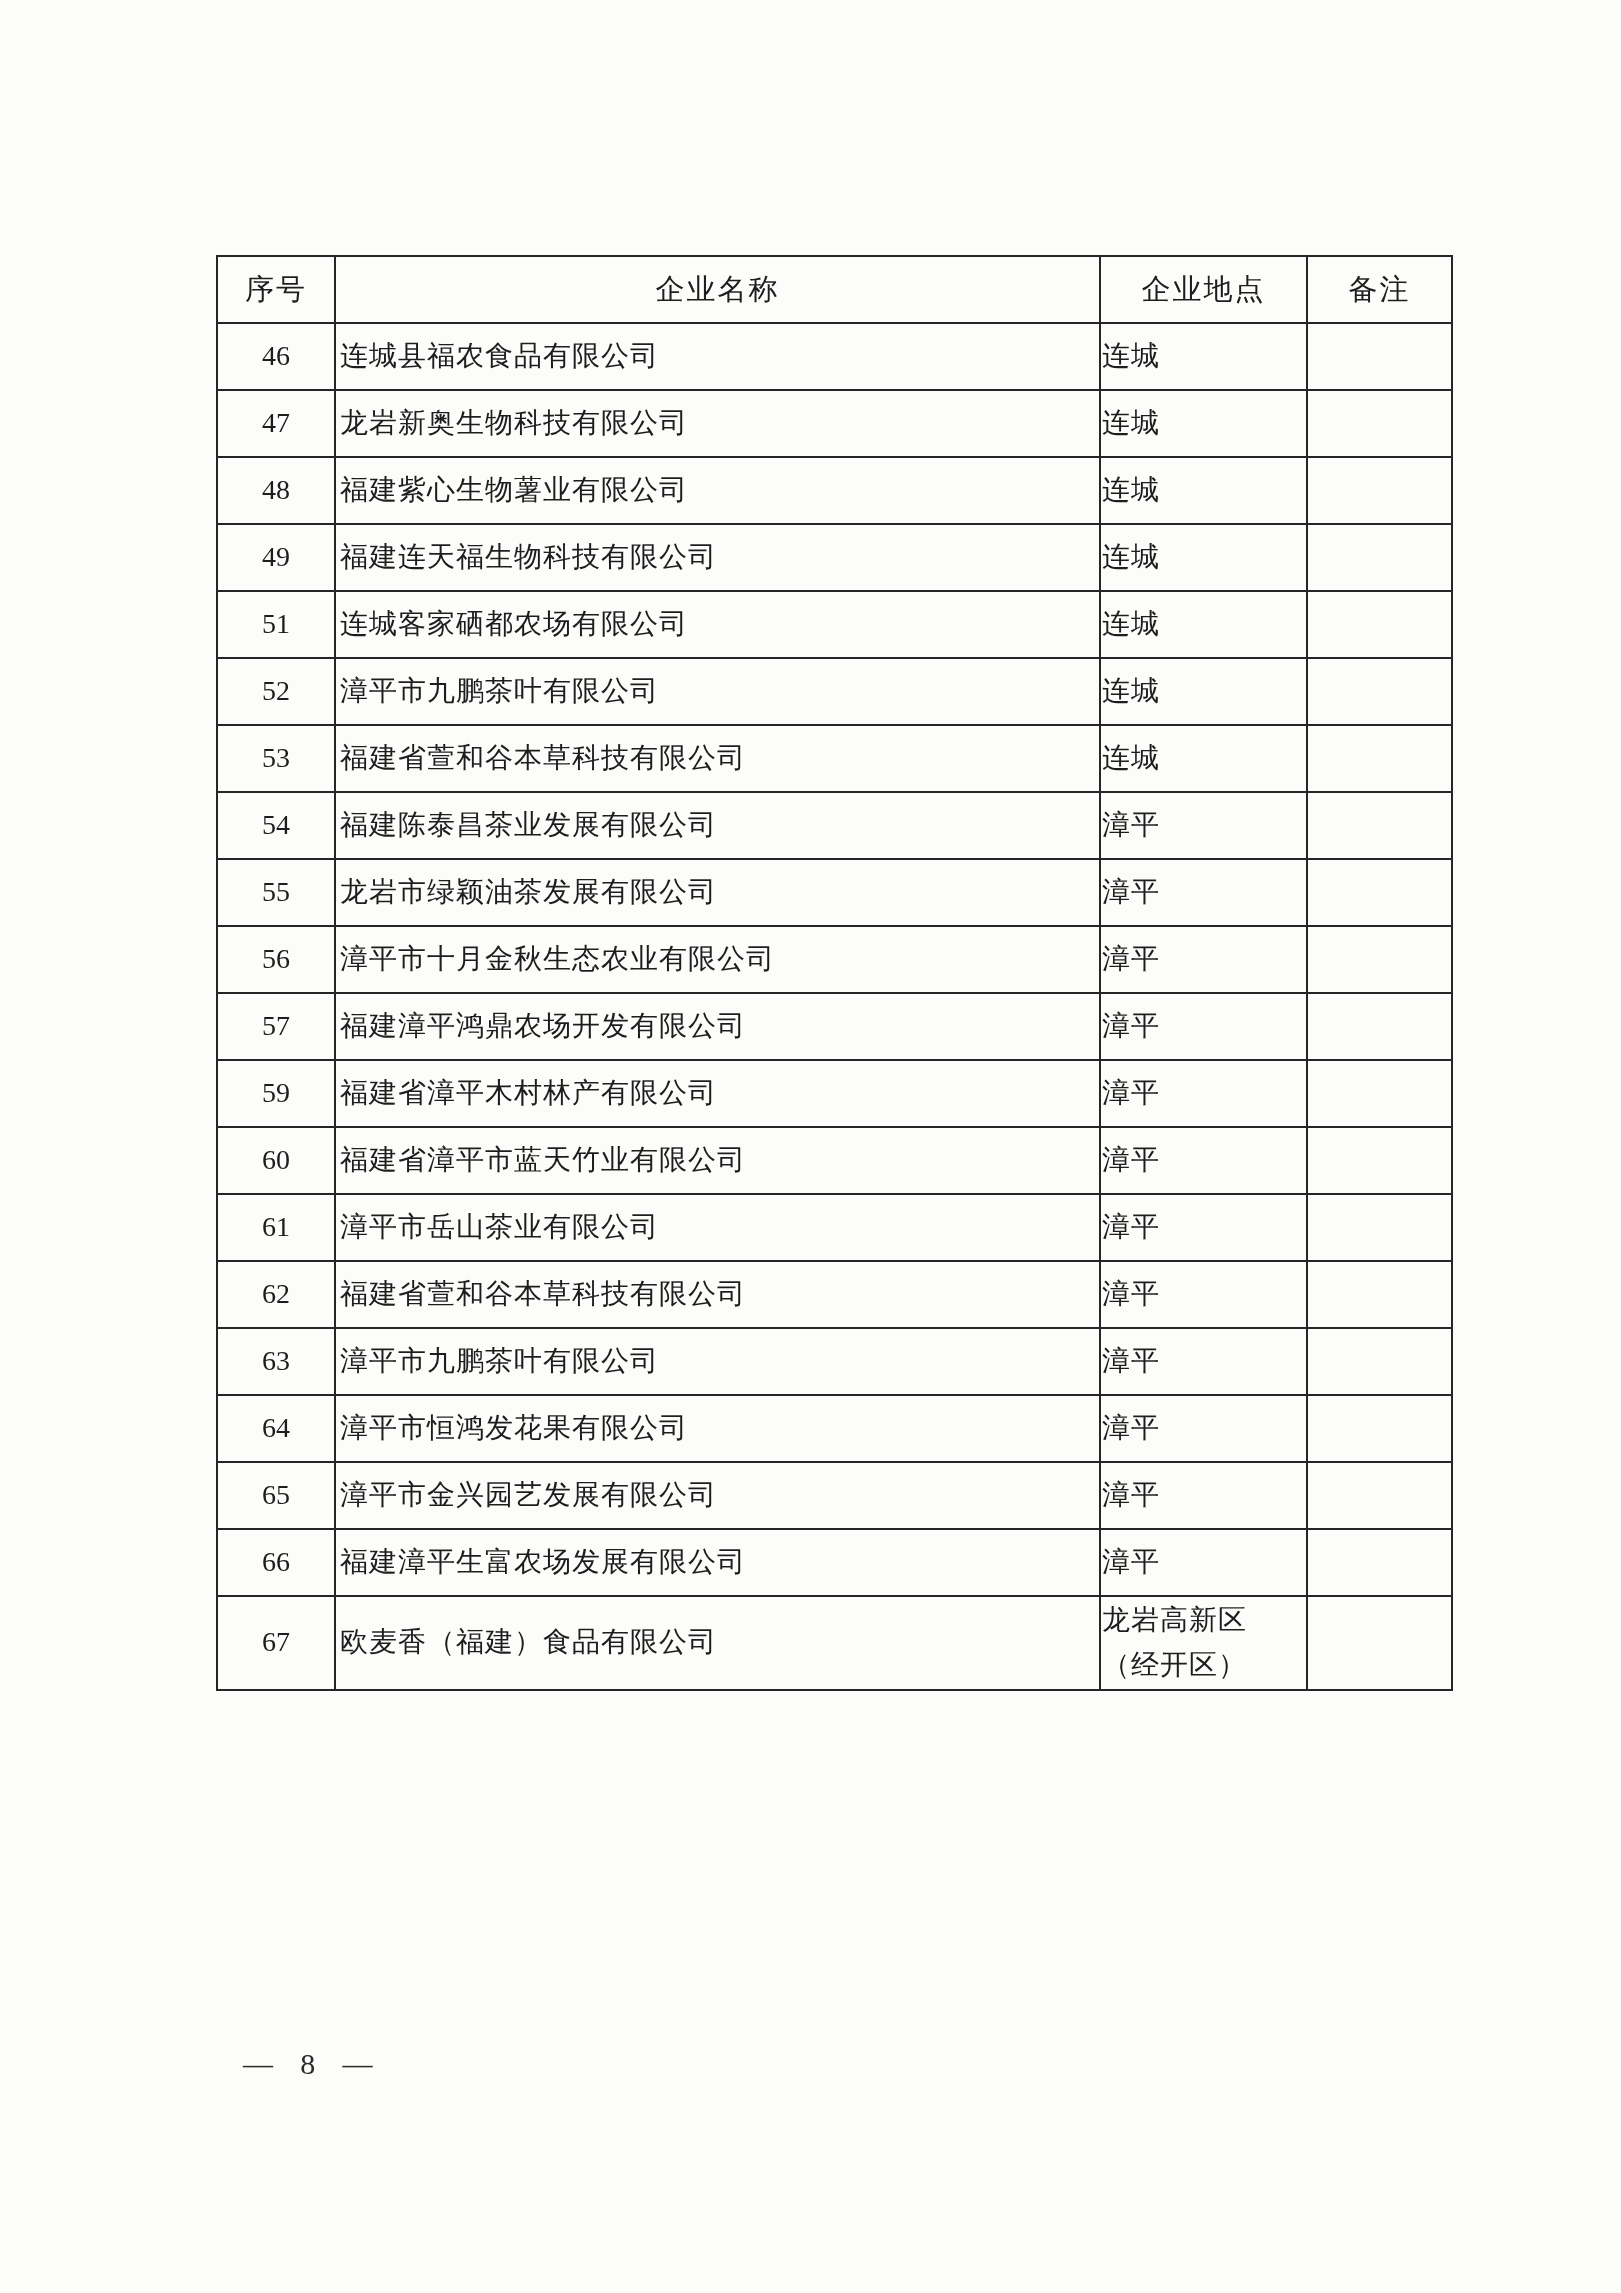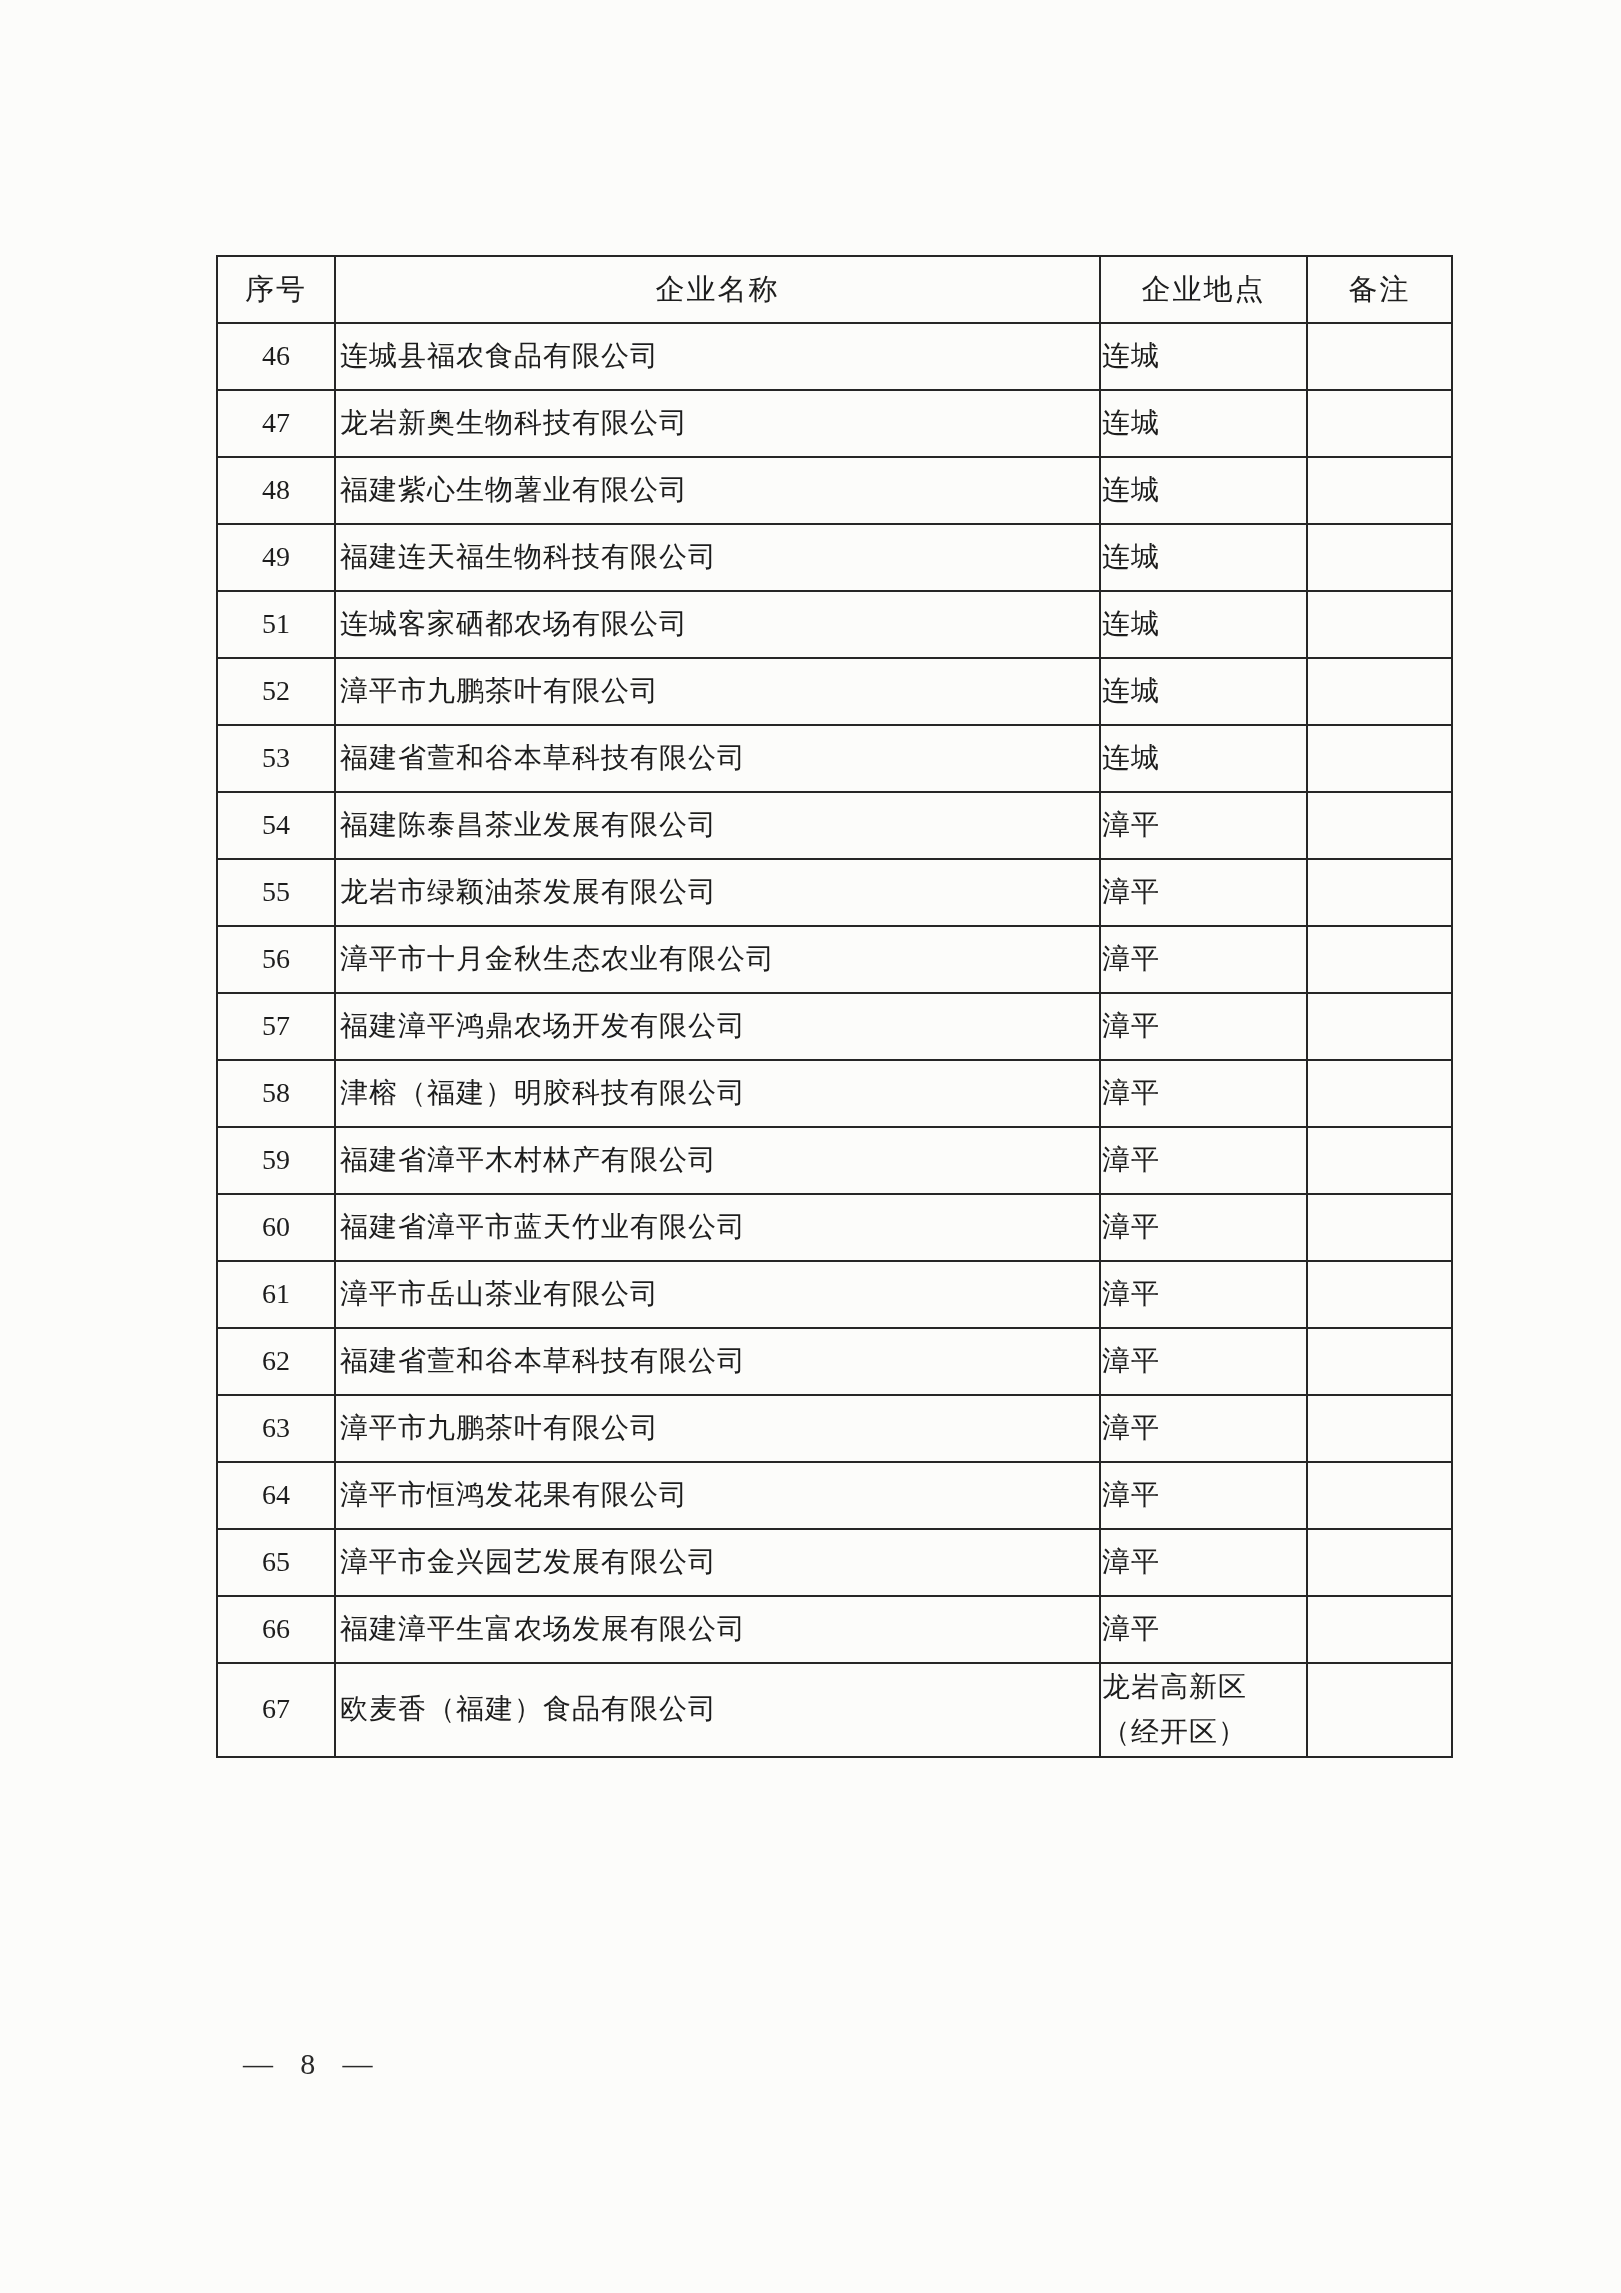--- a/index.html
+++ b/index.html
@@ -152,26 +152,20 @@
           <td class="col-location">漳平</td>
           <td class="col-note"></td>
         </tr>
         <tr>
           <td class="col-serial">57</td>
           <td class="col-name">福建漳平鸿鼎农场开发有限公司</td>
           <td class="col-location">漳平</td>
           <td class="col-note"></td>
         </tr>
         <tr>
-          <td class="col-serial">58</td>
-          <td class="col-name">津榕（福建）明胶科技有限公司</td>
-          <td class="col-location">漳平</td>
-          <td class="col-note"></td>
-        </tr>
-        <tr>
           <td class="col-serial">59</td>
           <td class="col-name">福建省漳平木村林产有限公司</td>
           <td class="col-location">漳平</td>
           <td class="col-note"></td>
         </tr>
         <tr>
           <td class="col-serial">60</td>
           <td class="col-name">福建省漳平市蓝天竹业有限公司</td>
           <td class="col-location">漳平</td>
           <td class="col-note"></td>

